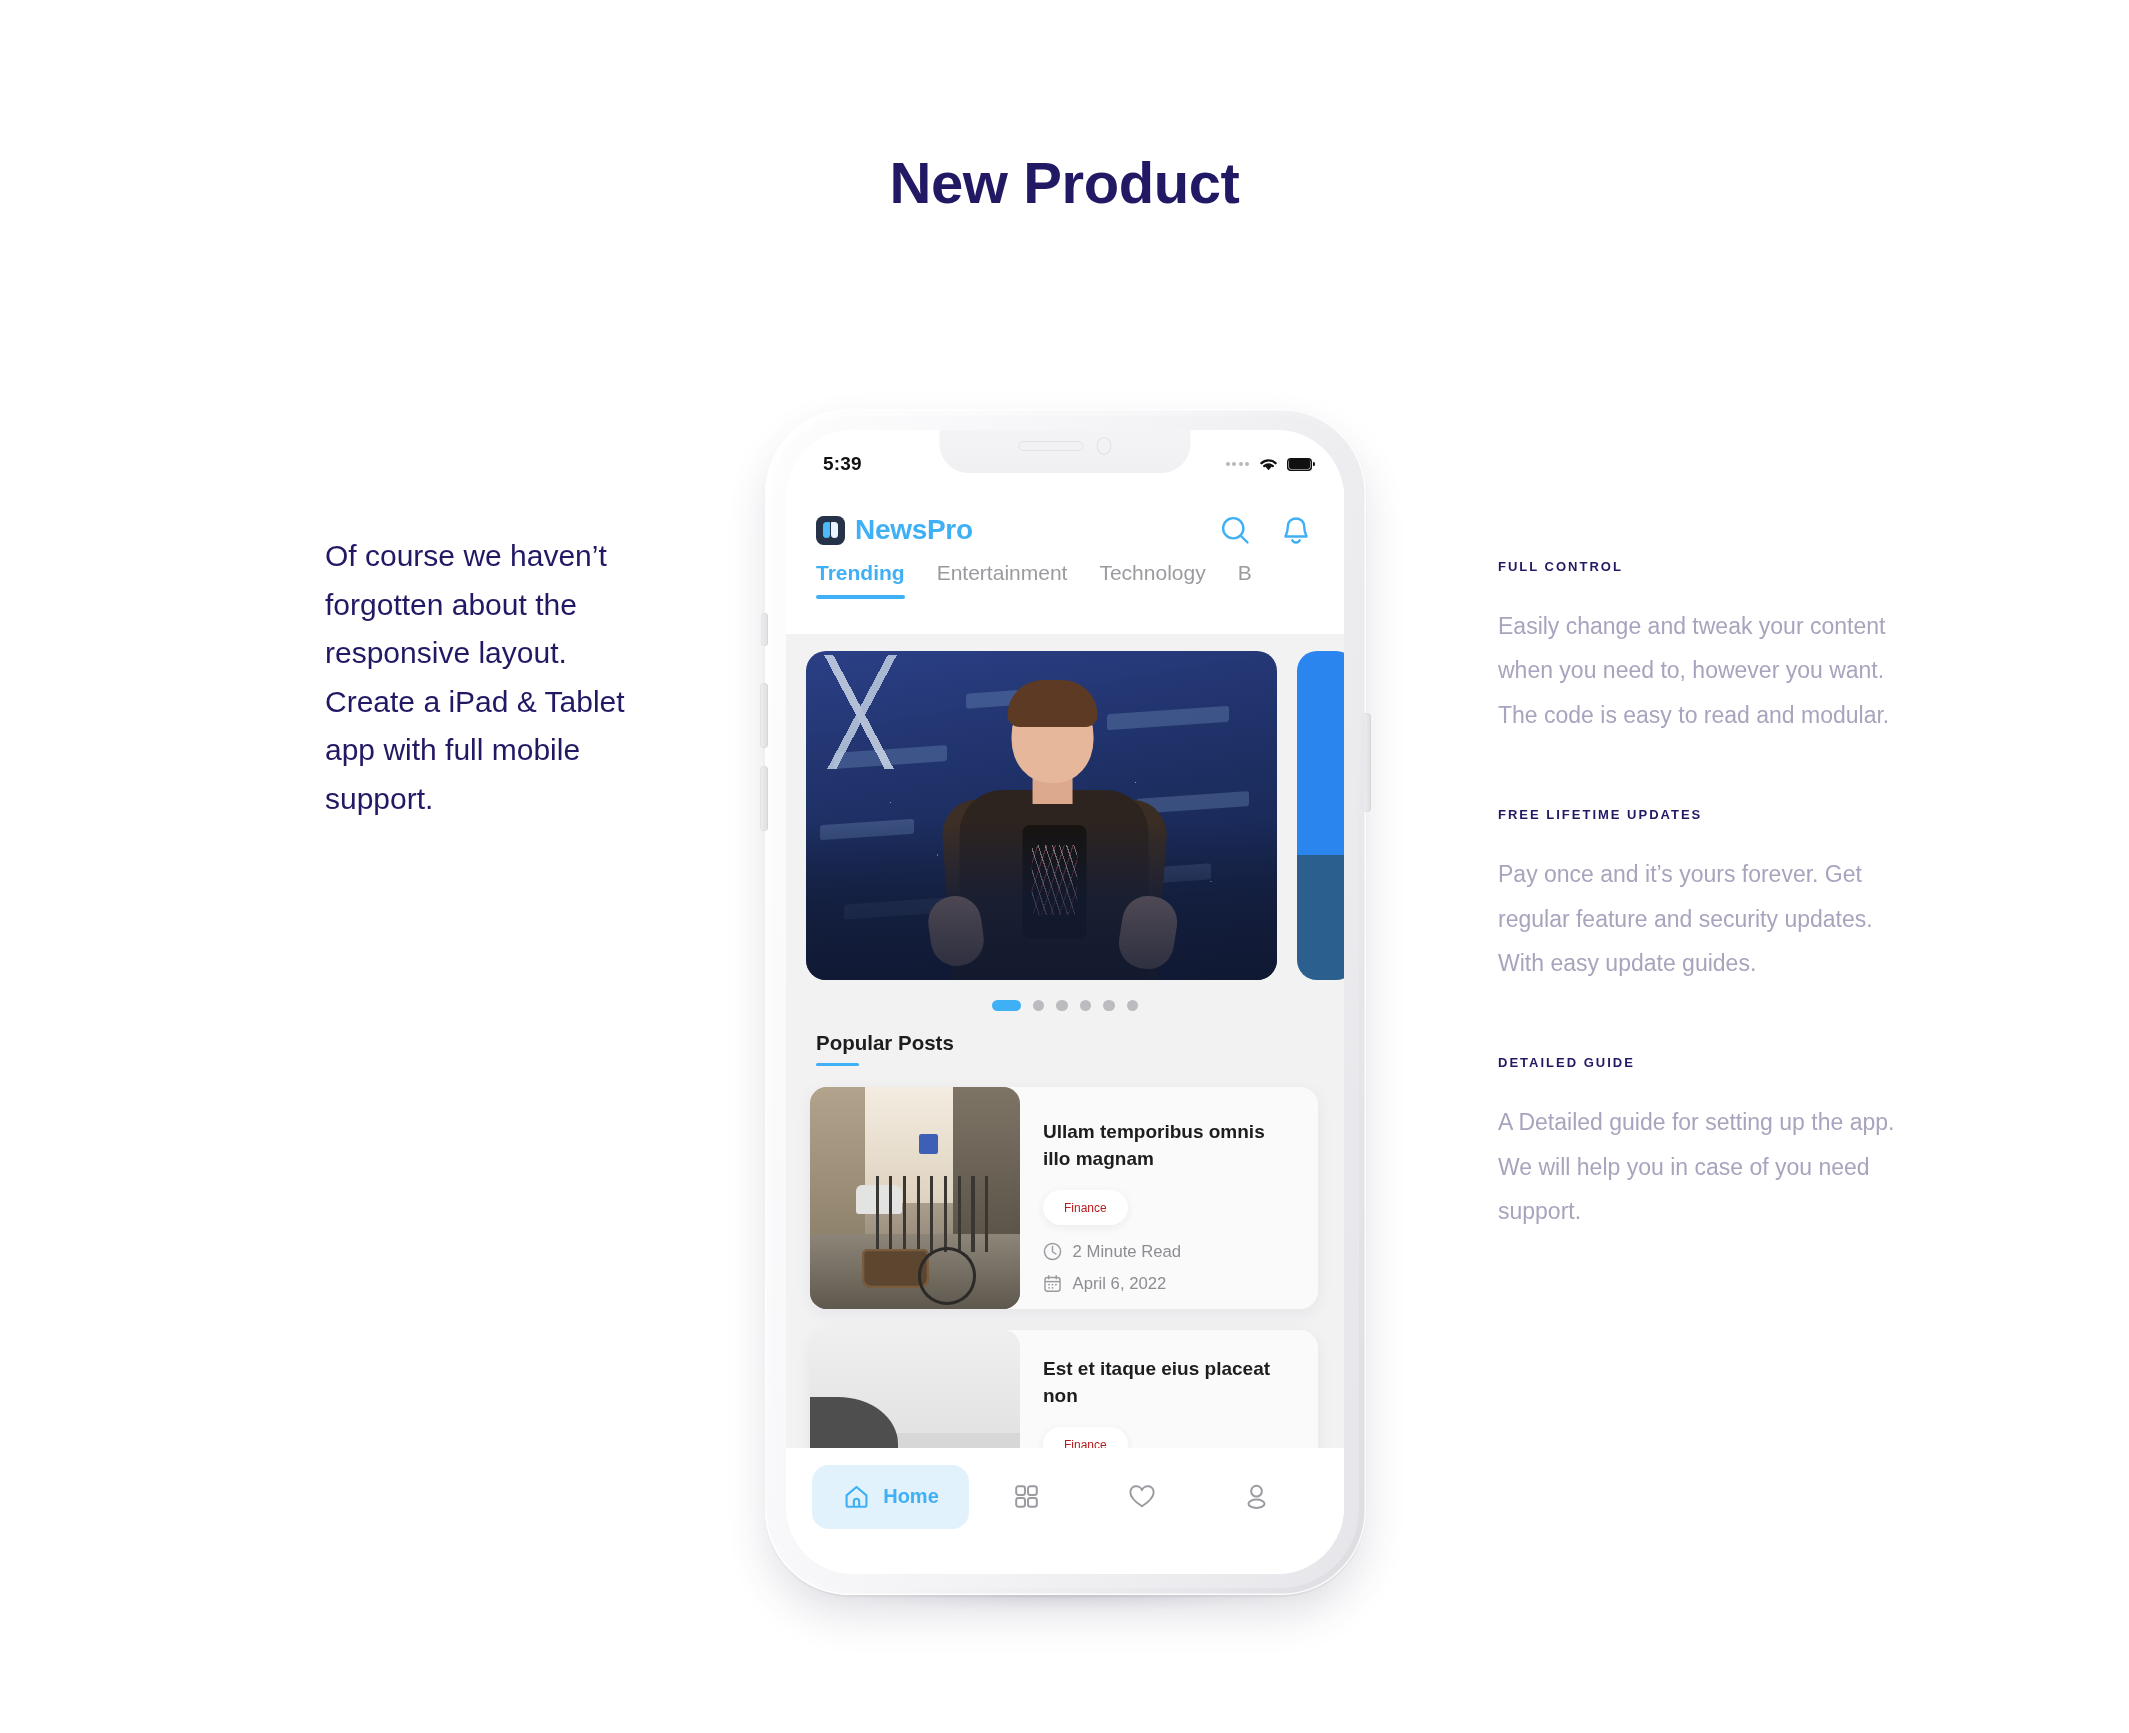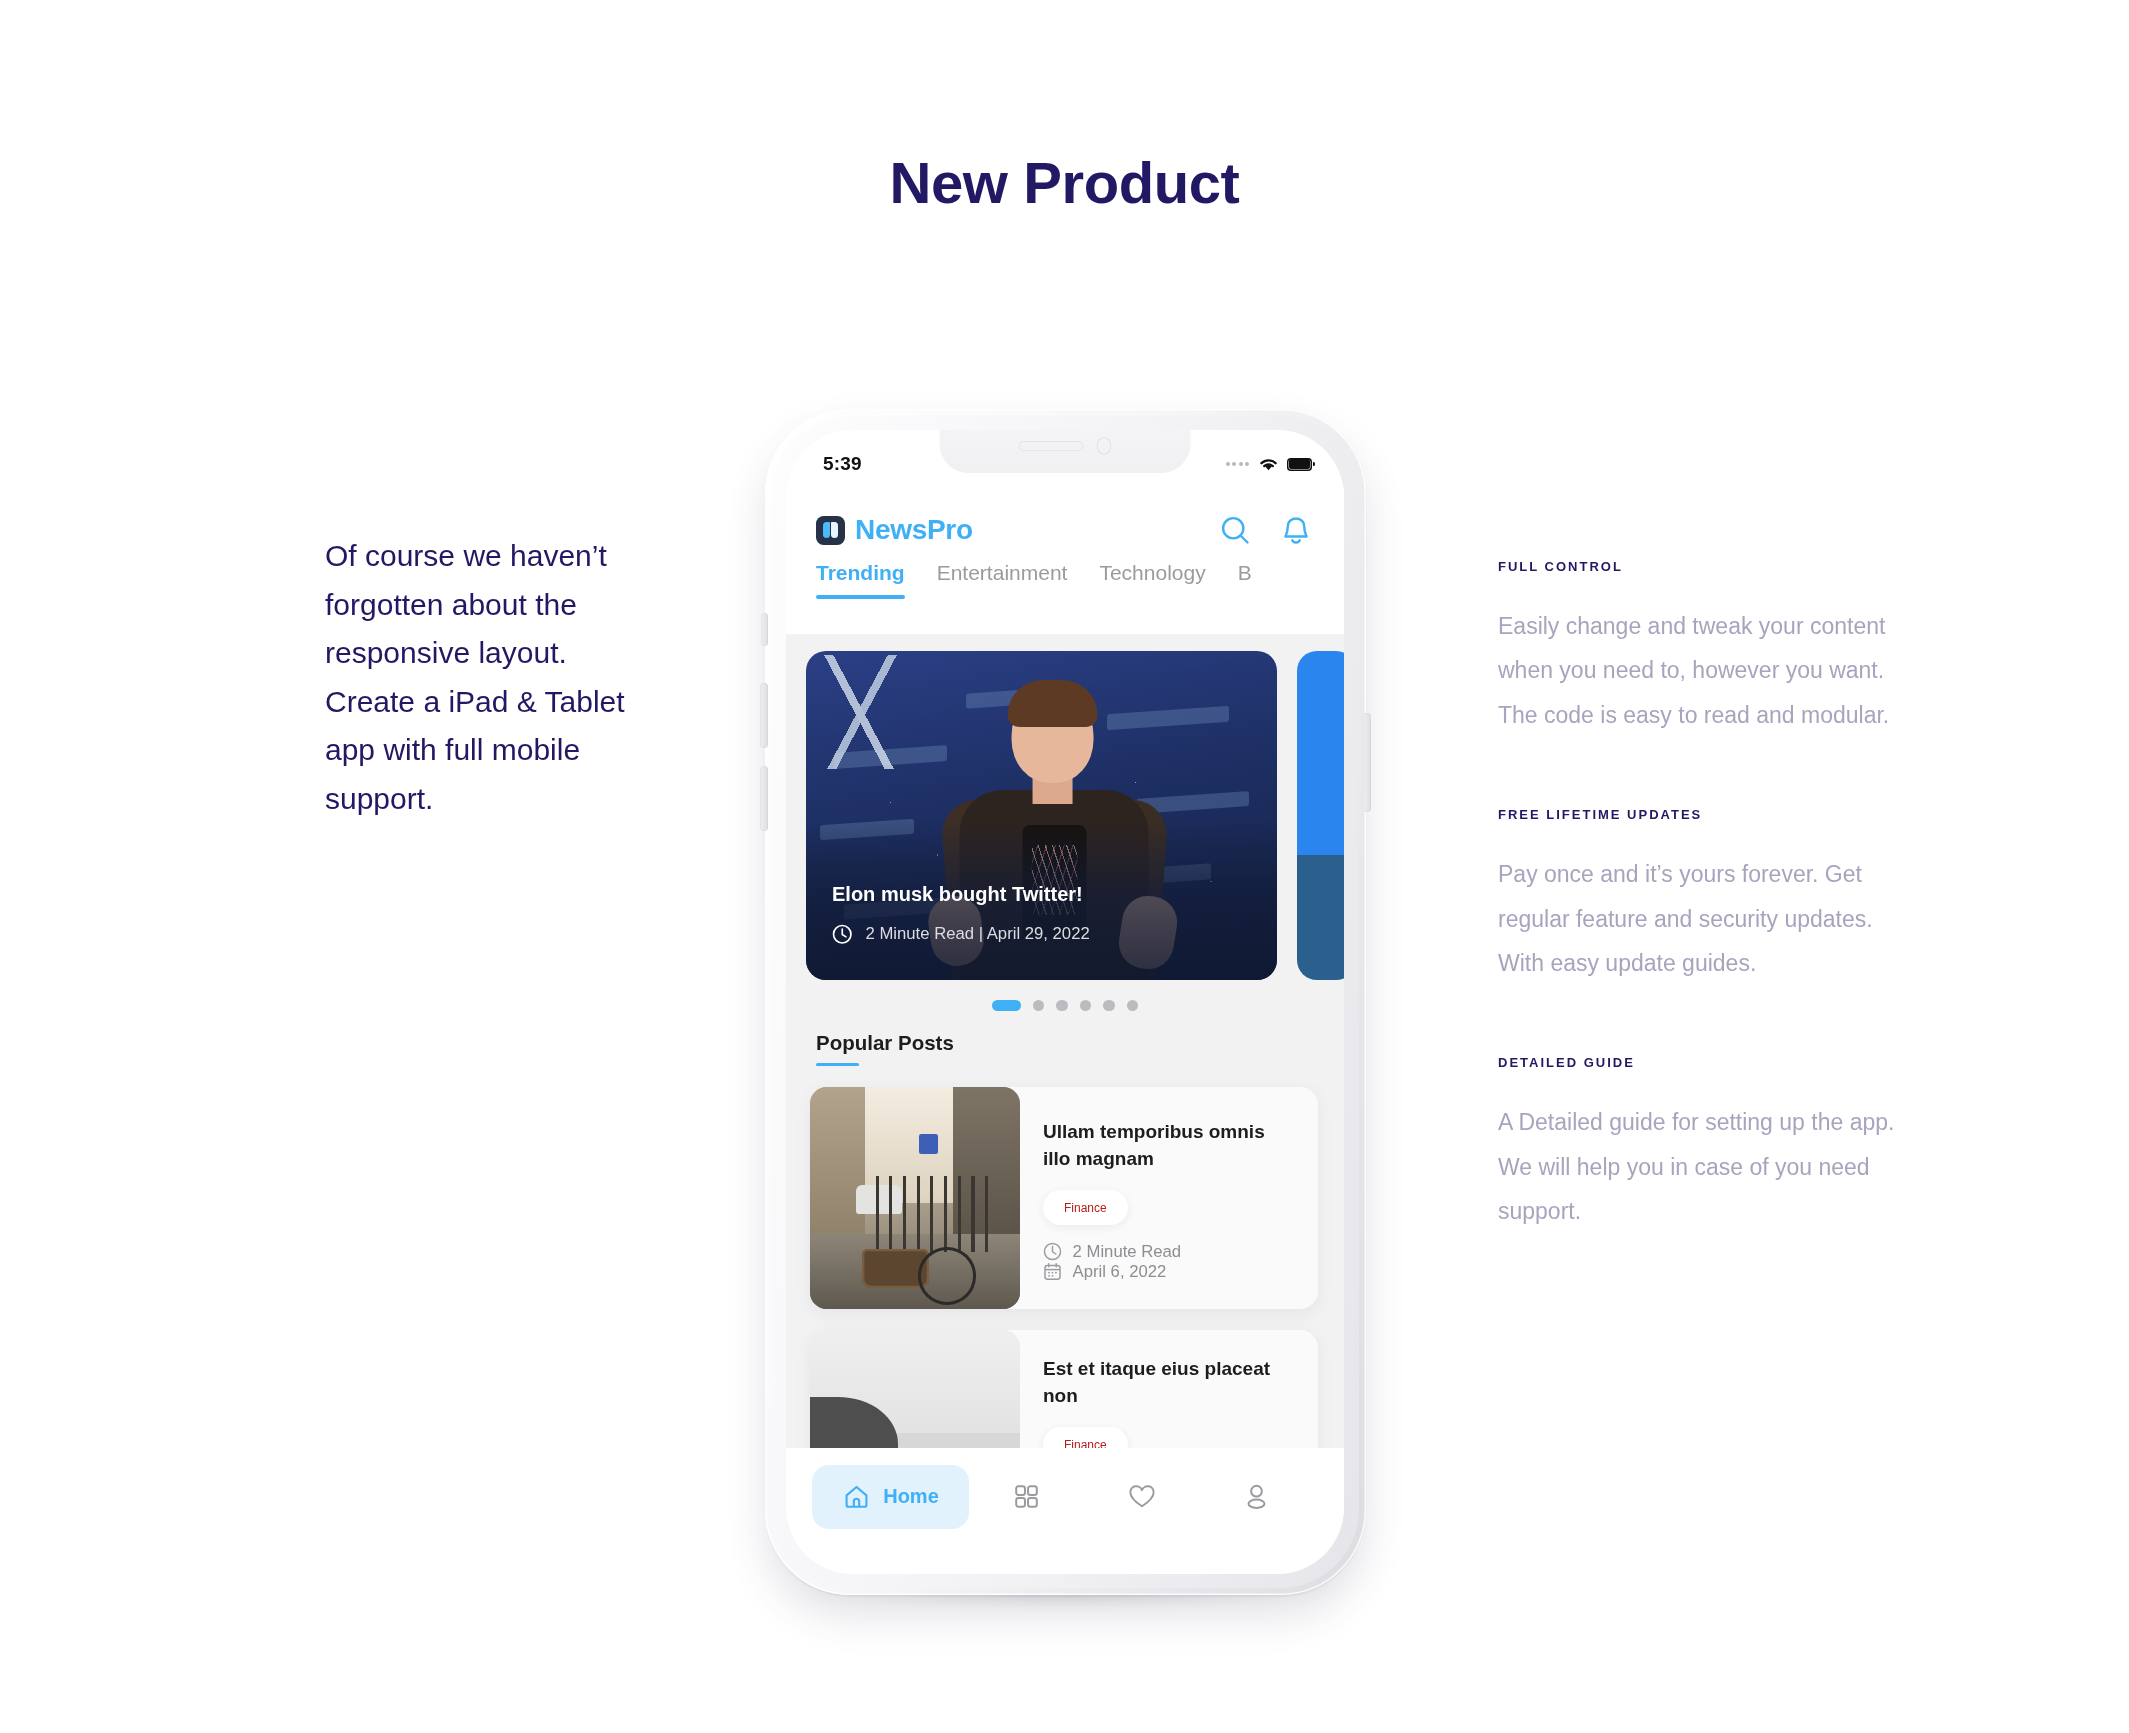--- a/index.html
+++ b/index.html
@@ -239,21 +239,21 @@
     display: flex; overflow: visible;
   }
   .post-thumb { width: 210px; height: 222px; border-radius: 16.7px; overflow: hidden; flex: none; position: relative; }
   .post-info { flex: 1; padding: 32px 26px 0 23px; }
   .post-title { font-size: 19px; font-weight: 700; color: #1d1d1f; line-height: 1.42; }
   .tag {
     display:inline-block; margin-top: 16.7px; padding: 10.6px 21px;
     background:#fff; border-radius: 23px; font-size: 12px; color:#b91c1c;
     box-shadow: 0 2.3px 9px rgba(40,40,60,0.07);
   }
-  .post-meta { margin-top: 16.7px; display:flex; flex-direction:column; }
+  .post-meta { margin-top: 16.7px; display:flex; flex-direction:column; gap: 12px; }
   .pm-row { display:flex; align-items:center; gap:10.6px; font-size:16.7px; color:#8d8d93; }
 
   
   .thumb-street { position:absolute; inset:0; background: linear-gradient(170deg,#cfc4b4 0%, #b8ab99 40%, #6f6657 100%); }
   .thumb-street .sky { position:absolute; left:22%; top:0; width:46%; height:52%; background: linear-gradient(180deg,#f3ece0,#ded2bf); }
   .thumb-street .bld-l { position:absolute; left:0; top:0; width:26%; height:72%; background: linear-gradient(180deg,#b2a38d,#8d8068); }
   .thumb-street .bld-r { position:absolute; right:0; top:0; width:32%; height:80%; background: linear-gradient(180deg,#7e7466,#554e43); }
   .thumb-street .road { position:absolute; left:0; bottom:0; width:100%; height:34%; background: linear-gradient(180deg,#8d8578,#5e584e); }
   .thumb-street .car { position:absolute; left:22%; top:44%; width:22%; height:13%; border-radius:6px 7.6px 3px 3px; background:#e3e3e2; }
   .thumb-street .sign { position:absolute; left:52%; top:21%; width:9%; height:9%; background:#3d5fb5; border-radius:2.3px; }
@@ -409,30 +409,20 @@
                 <div class="hp-shirt"></div>
                 <div class="hp-print"></div>
                 <div class="hp-neck"></div>
                 <div class="hp-head"></div>
                 <div class="hp-hair"></div>
                 <div class="hp-hand-l"></div>
                 <div class="hp-hand-r"></div>
               </div>
               <div class="hero-scrim"></div>
             </div>
-            <div class="hero-text">
-              <div class="hero-title">Elon musk bought Twitter!</div>
-              <div class="hero-meta">
-                <svg width="20.5" height="20.5" viewBox="0 0 27 27">
-                  <circle cx="13.5" cy="13.5" r="11.5" stroke="#fff" stroke-width="2.2" fill="none"></circle>
-                  <path d="M13.5 6.6 V13.8 L18.4 17" stroke="#fff" stroke-width="2.2" fill="none" stroke-linecap="round" stroke-linejoin="round"></path>
-                </svg>
-                <span>2  Minute Read | April 29, 2022</span>
-              </div>
-            </div>
           </div>
           <div class="hero-next">
             <div class="t"></div>
               <div class="b"></div>
           </div>
         </div>
 
         
         <div class="dots">
           <i class="on"></i>

